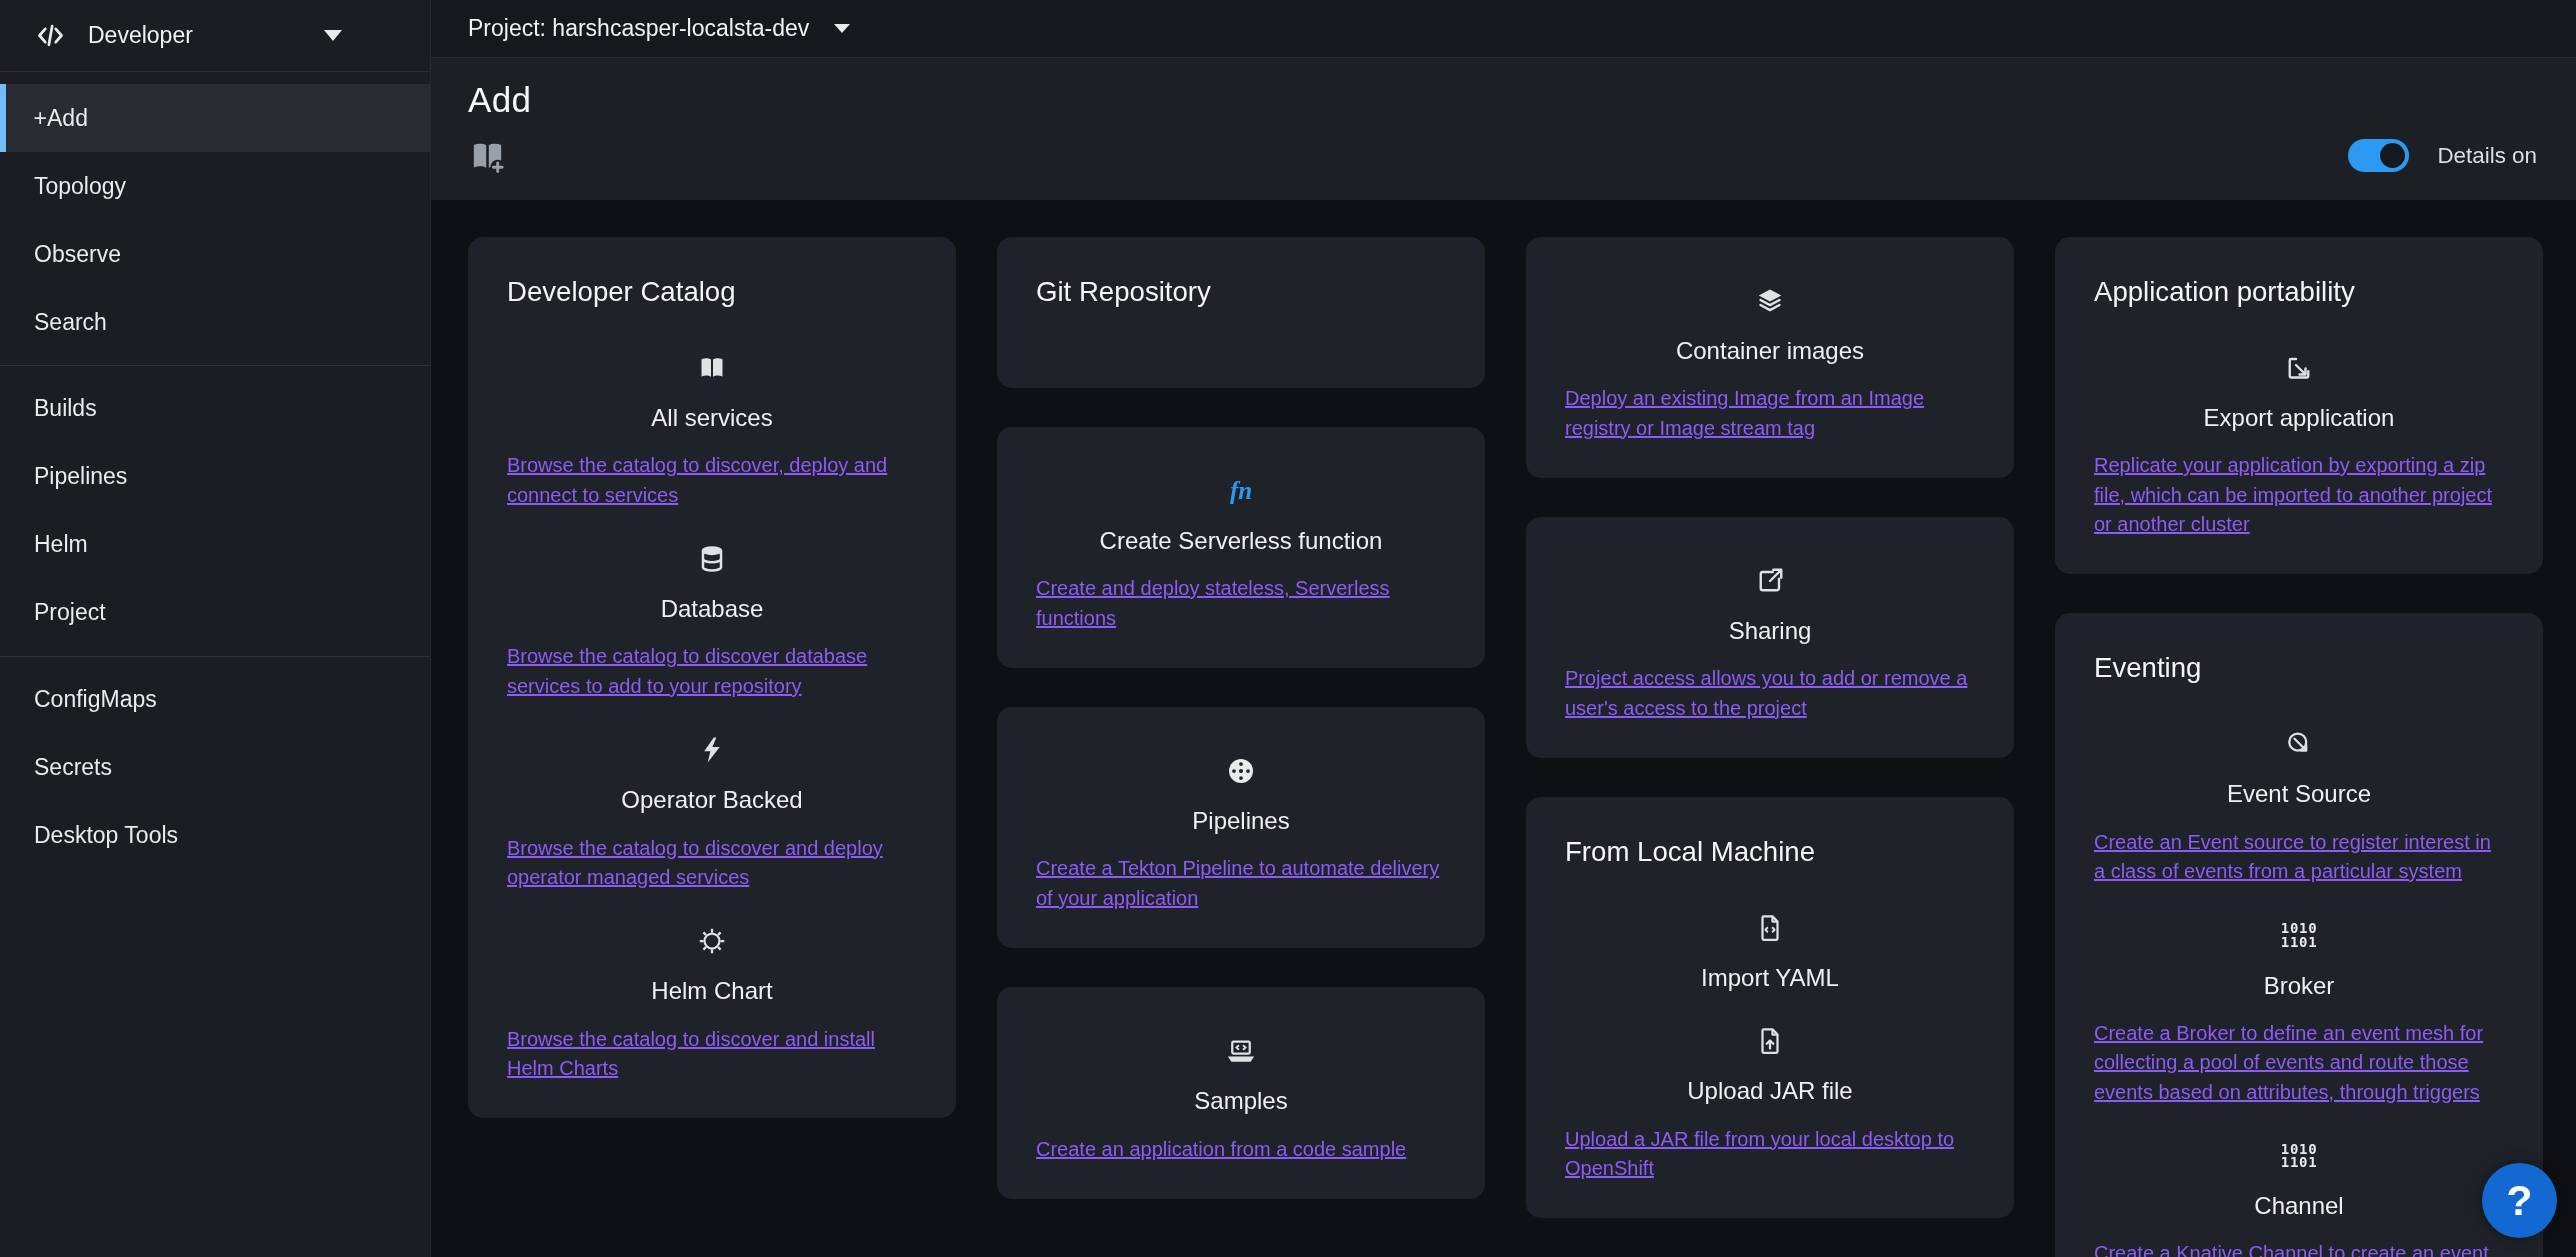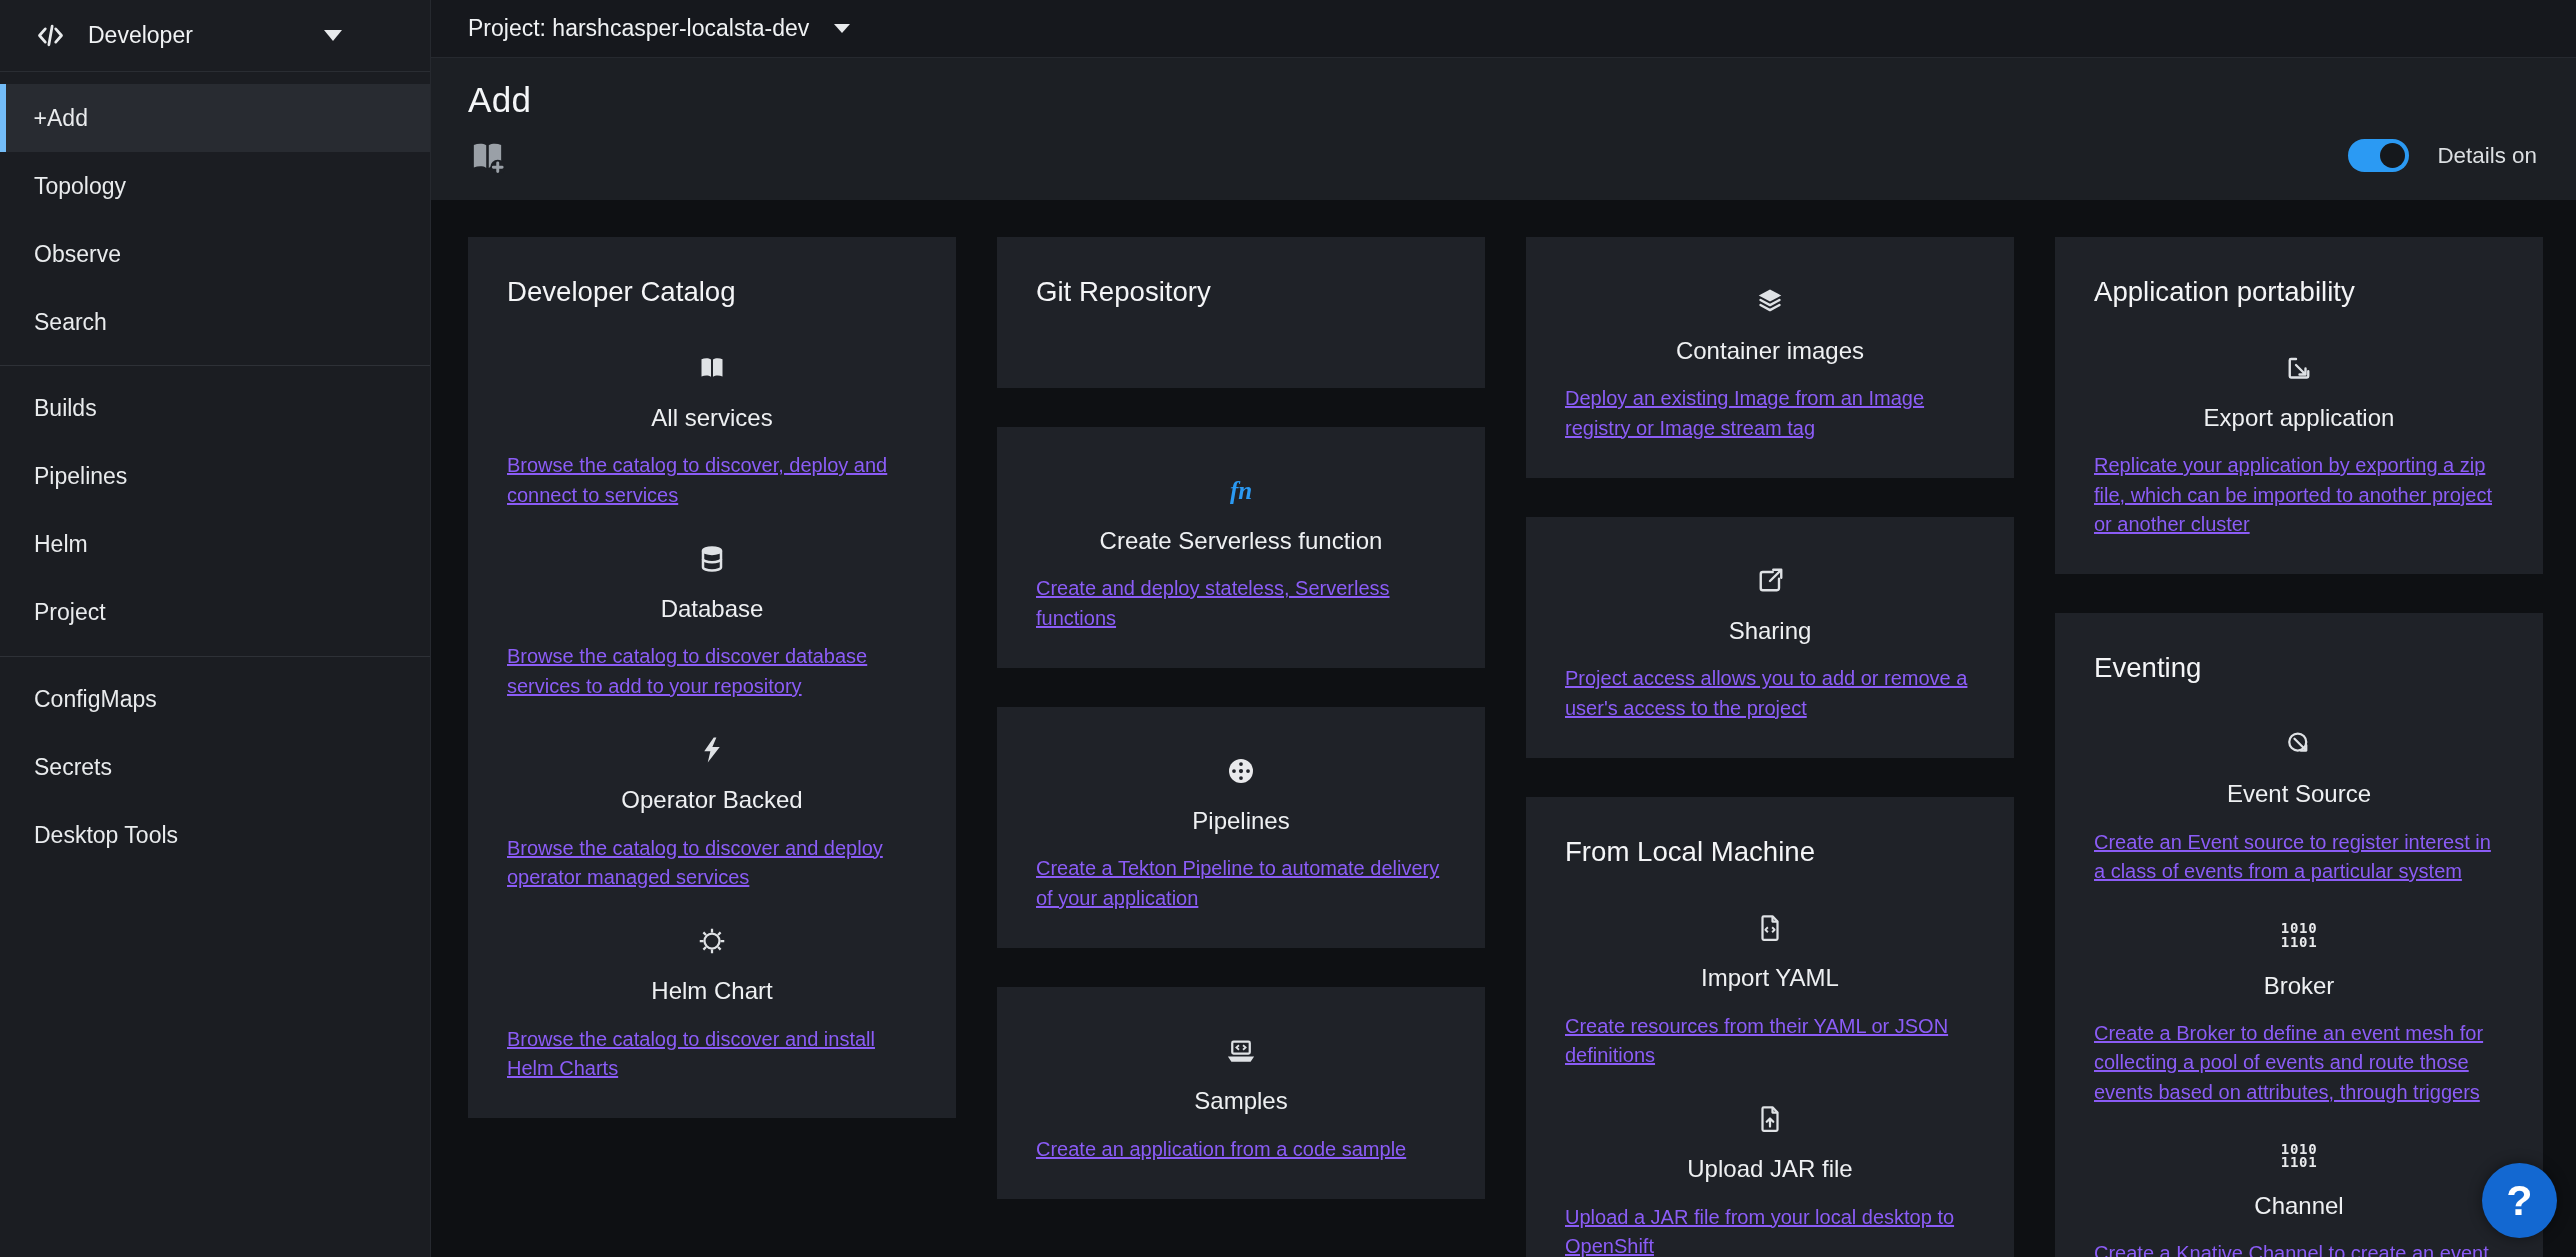--- a/index.html
+++ b/index.html
@@ -82,21 +82,21 @@
   }
   .details-label { font-size: 22.4px; color: #dcdfe2; }
 
   
   .content {
     flex: 1; overflow: hidden;
     padding: 37px 31px 0 37px;
     display: flex; gap: 41px; align-items: flex-start;
   }
   .col { width: 488px; flex: none; display: flex; flex-direction: column; gap: 39px; }
-  .card { background: #1f2228; padding: 39px 39px 35px; cursor: pointer; }
+  .card { background: #1f2228; padding: 39px 39px 35px; cursor: pointer; border-radius: 15px; }
   .card.no-title { padding-top: 49px; }
   .card-title { margin: 0 0 45px; font-size: 27.6px; font-weight: 500; color: #f4f5f7; }
   .catalog-item + .catalog-item { margin-top: 34px; }
   .item-head { display: flex; align-items: center; gap: 21px; flex-direction: column; }
   .item-icon { width: 34px; min-height: 30px; flex: none; display: flex; align-items: center; justify-content: center; color: #dfe2e5; }
   .item-icon svg { width: 30px; height: 30px; }
   .item-label { font-size: 24px; font-weight: 500; color: #eef0f2; }
   .item-desc { margin-top: 19.4px; font-size: 20px; color: #8b5cf6; line-height: 1.47; text-decoration: underline; }
 
   .fn-glyph { font-style: italic; font-weight: 700; font-size: 25px; color: #2b9af3; font-family: "Liberation Serif", serif; }
@@ -332,21 +332,20 @@
                   <svg viewBox="0 0 24 24">
                     <g fill="none" stroke="currentColor" stroke-width="1.8" stroke-linejoin="round">
                       <path d="M7 2.6h7l4 4.2v13.6a1 1 0 0 1-1 1H7a1 1 0 0 1-1-1V3.6a1 1 0 0 1 1-1z"></path>
                       <path d="M14 2.6v4.2h4"></path>
                       <path d="M10.3 11.4 8.3 13.4l2 2M13.7 11.4l2 2-2 2" stroke-width="1.5"></path>
                     </g>
                   </svg>
                 </span>
                 <span class="item-label">Import YAML</span>
               </div>
-              <div class="item-desc">Create resources from their YAML or JSON definitions</div>
             </div>
             <div class="catalog-item">
               <div class="item-head">
                 <span class="item-icon">
                   <svg viewBox="0 0 24 24">
                     <g fill="none" stroke="currentColor" stroke-width="1.8" stroke-linejoin="round">
                       <path d="M7 2.6h7l4 4.2v13.6a1 1 0 0 1-1 1H7a1 1 0 0 1-1-1V3.6a1 1 0 0 1 1-1z"></path>
                       <path d="M14 2.6v4.2h4"></path>
                       <path d="M12 18v-6.2M9.4 14.2 12 11.6l2.6 2.6" stroke-linecap="round"></path>
                     </g>

